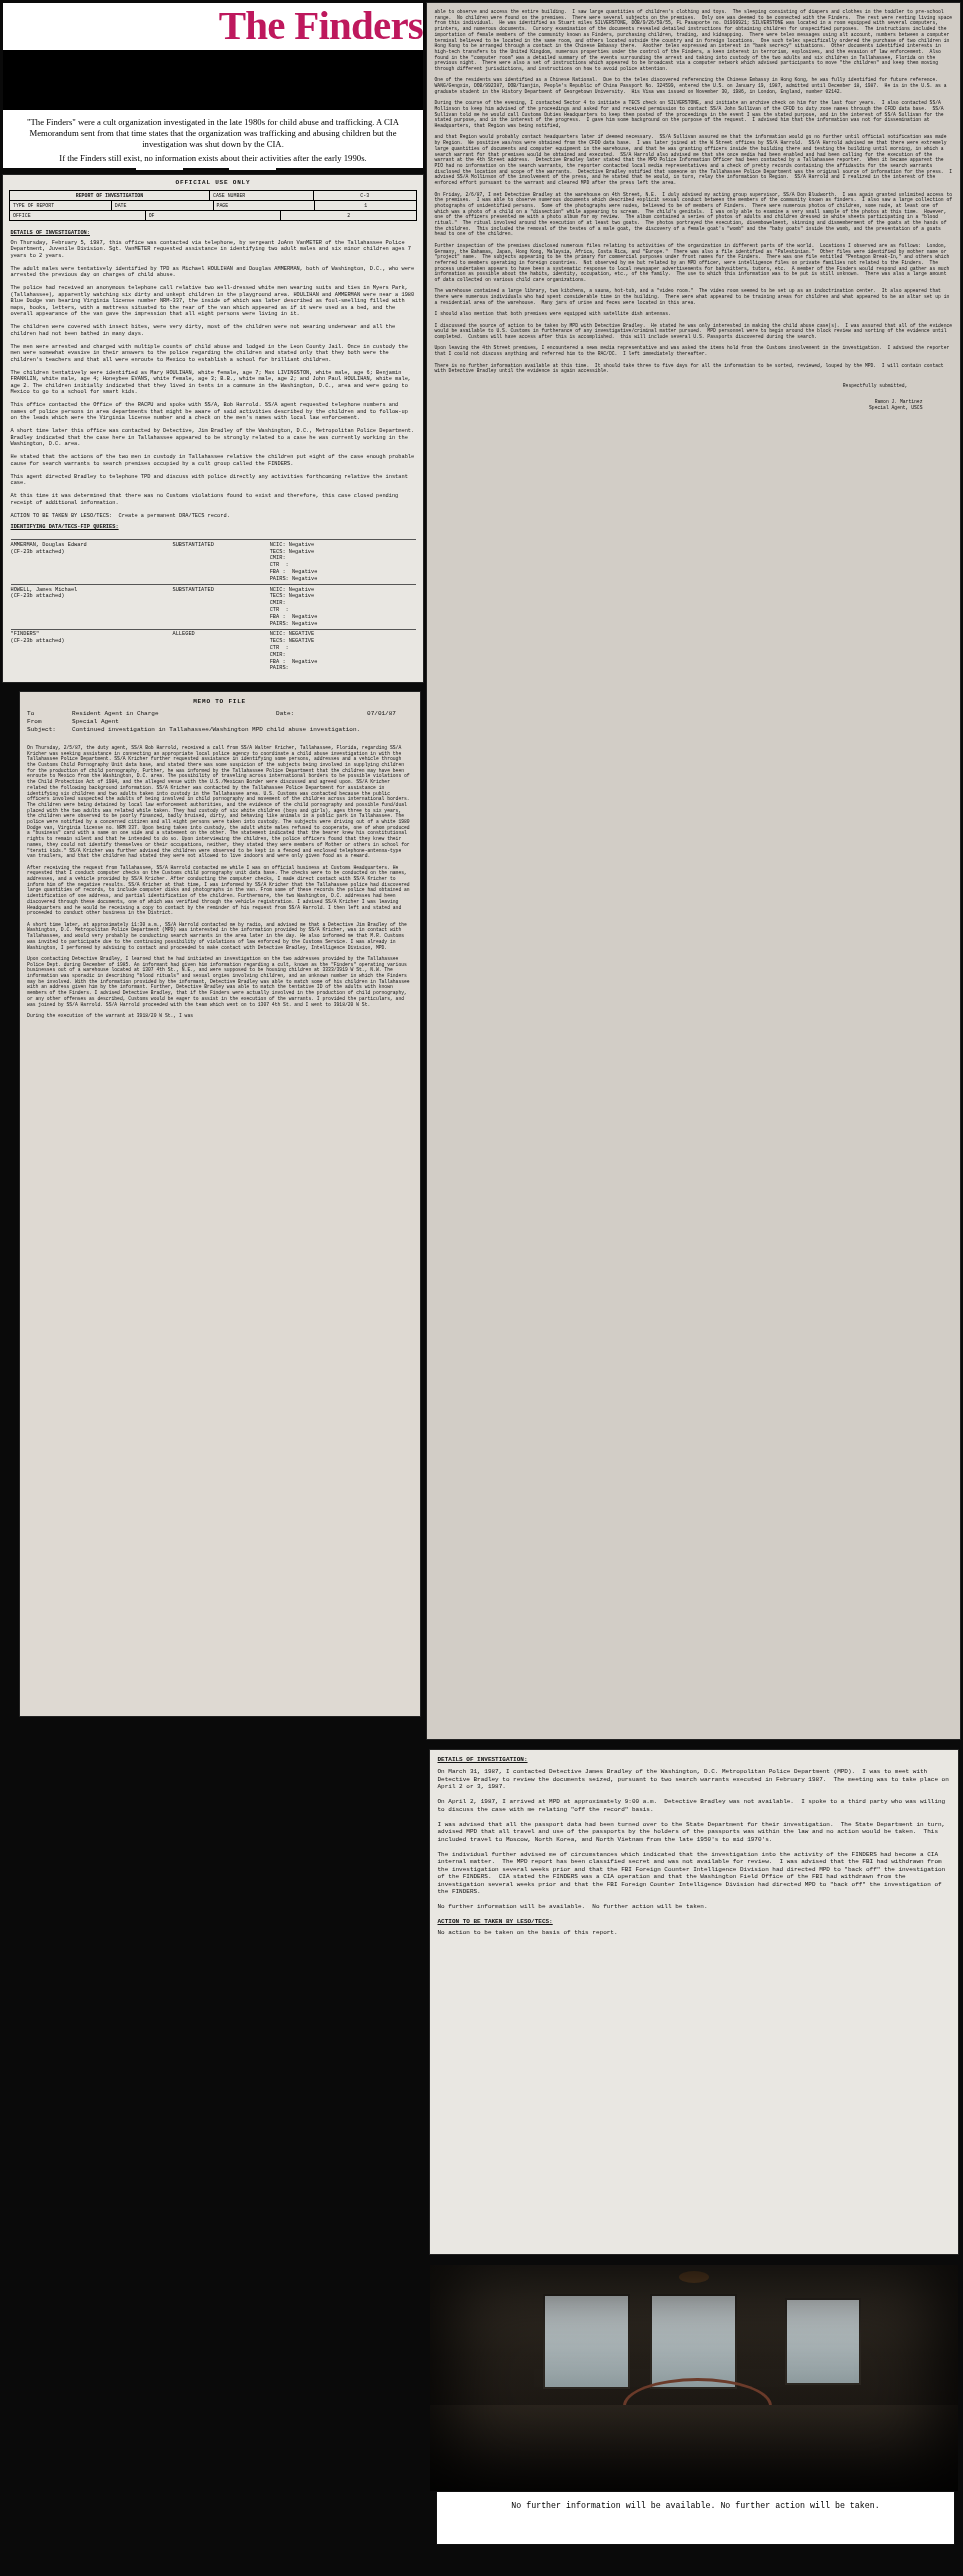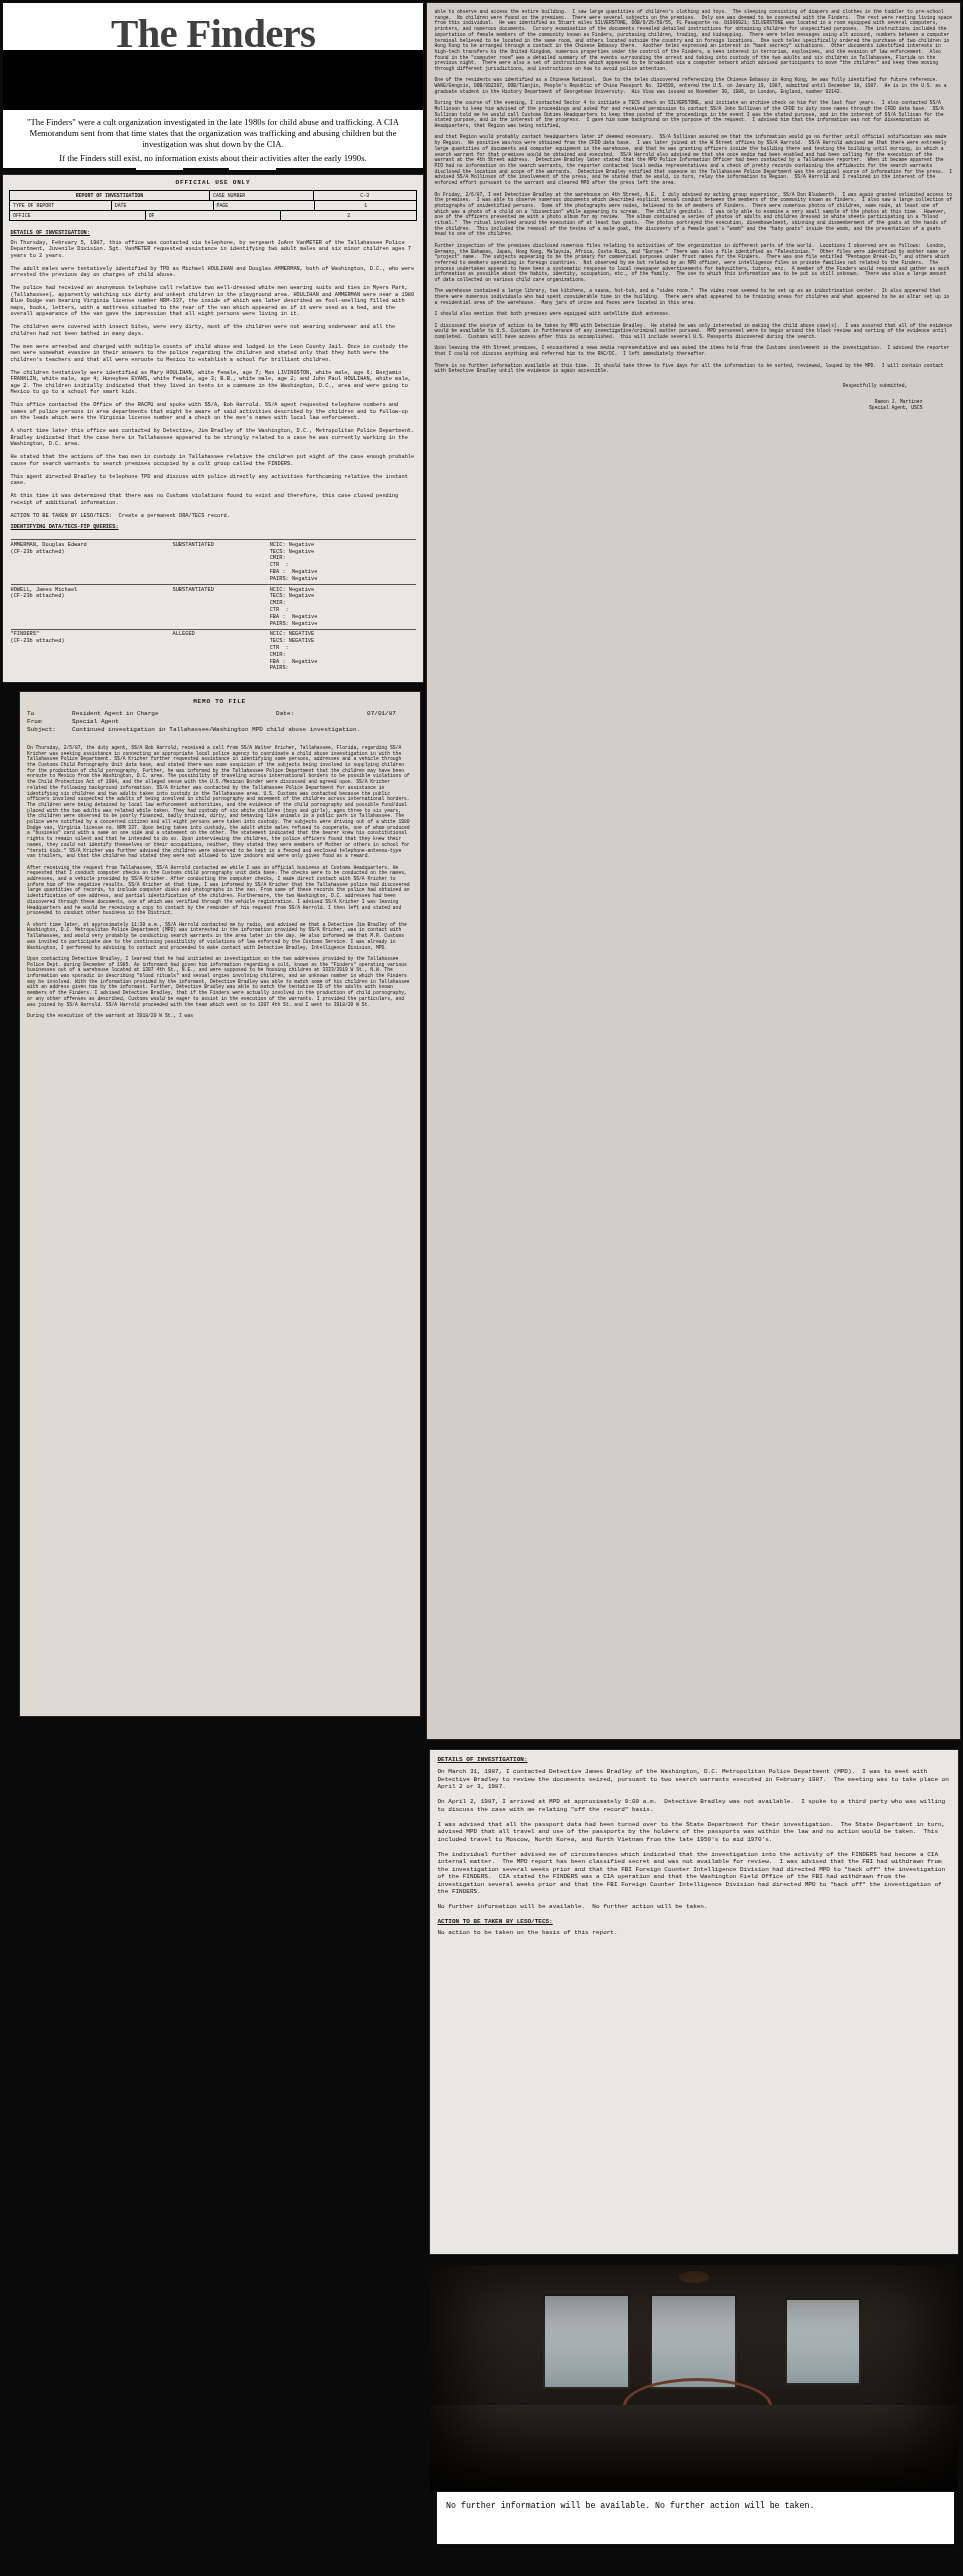--- a/index.html
+++ b/index.html
@@ -1,22 +1,22 @@
 <!DOCTYPE html>
 <html style="font-size:12px"><head>
 <meta charset="utf-8">
 <style>
   html,body{margin:0;padding:0;background:#000;}
   body{width:963px;height:2576px;position:relative;font-family:"Liberation Sans",sans-serif;overflow:hidden;}
   .page{position:absolute;left:0;top:0;width:963px;height:2576px;background:#0a0a0a;}
 
   
   .title-block{position:absolute;left:3px;top:3px;width:420px;height:156px;background:#ffffff;}
-  .main-title{position:absolute;left:0;top:0;width:420px;text-align:center;font-family:"Liberation Serif",serif;
-    font-weight:bold;font-size:41px;letter-spacing:-0.8px;color:#404040;line-height:44px;padding-top:8px;}
+  .main-title{position:absolute;left:0;top:0;width:420px;text-align:right;font-family:"Liberation Serif",serif;
+    font-weight:bold;font-size:41px;letter-spacing:-0.8px;color:#be185d;line-height:44px;padding-top:0;}
   .title-rule{position:absolute;left:9px;top:47px;width:402px;height:2.3px;background:#000;}
 
   .silhouette-box{position:absolute;left:3px;top:50px;width:420px;height:60px;background:#000;}
   .sil{position:absolute;bottom:0;width:47px;background:#fff;}
   .sil .head{position:absolute;left:50%;transform:translateX(-50%);top:0;width:16.6px;height:16.6px;border-radius:50%;background:#fff;}
   .sil .body{position:absolute;left:0;top:15px;width:47px;height:45px;background:#fff;border-radius:18px 18px 0 0;}
   .sil-a{left:133px;}
   .sil-b{left:226px;}
 
   .cap1{position:absolute;left:3px;top:112px;width:420px;background:#fff;color:#000;
@@ -267,18 +267,18 @@
     <div class="wall"></div>
     <div class="win" style="left:113px;top:29px;width:83px;height:91px;"></div>
     <div class="win" style="left:220px;top:29px;width:83px;height:91px;"></div>
     <div class="win" style="left:355px;top:33px;width:72px;height:83px;"></div>
     <div class="arch" style="left:193px;top:113px;width:143px;height:53px;"></div>
     <div class="lamp" style="left:249px;top:6px;width:30px;height:12px;"></div>
     <div class="floor"></div>
     <div class="vign"></div>
   </div>
 
-  <div class="finalnote" style="left:436px;top:2491px;width:519px;height:54px;">
+  <div class="finalnote" style="left:436px;top:2491px;width:519px;height:54px;text-align:center;">
     <span>No further information will be available.  No further action will be taken.</span>
   </div>
 
 </div>
 
 
 </body></html>

